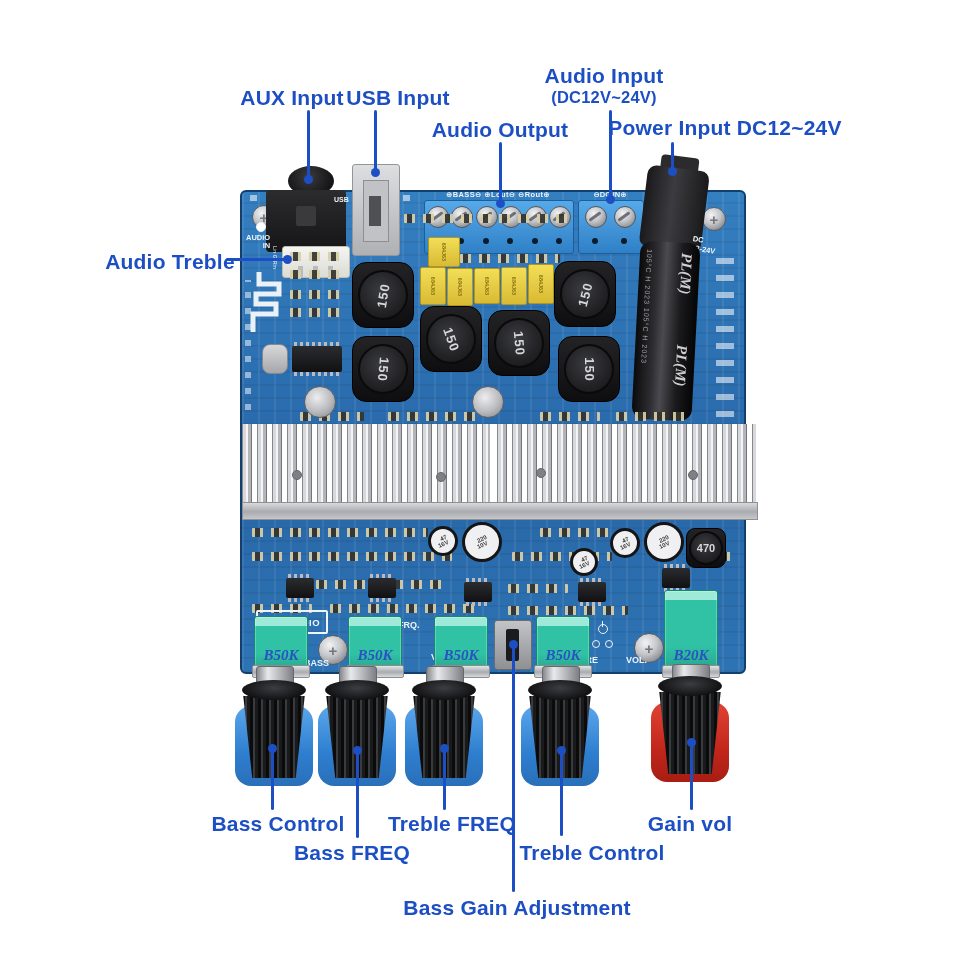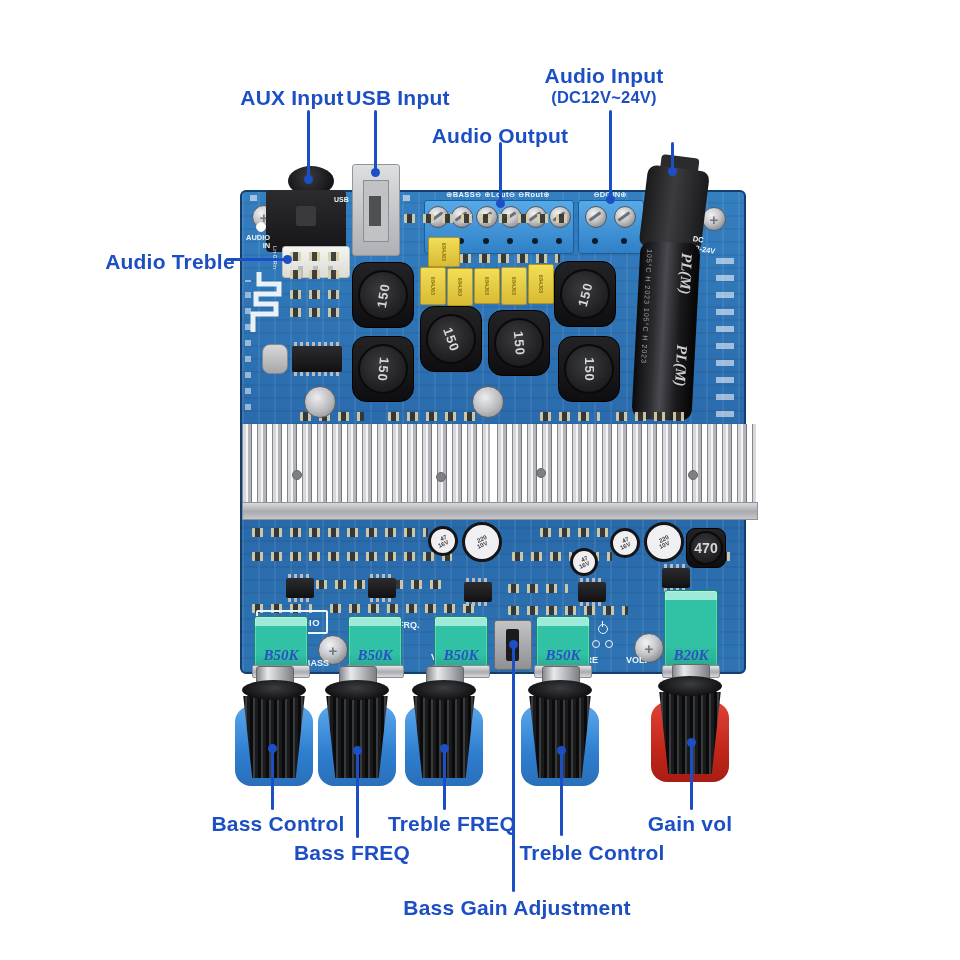--- a/index.html
+++ b/index.html
@@ -279,21 +279,21 @@
     <span>220</span>
       <span>10V</span>
     </div>
   <div class="ecap" style="left:570px;top:548px;width:22px;height:22px;">
     <span>47</span>
       <span>16V</span>
     </div>
 
   <div class="ind" style="left:686px;top:528px;width:38px;height:38px;border-radius:9px;">
     <div class="coil" style="width:30px;height:30px;">
-        <span style="font-size:14px;letter-spacing:0;">470</span>
+        <span style="font-size:11px;letter-spacing:0;">470</span>
       </div>
     </div>
 
   <div class="ic" style="left:286px;top:578px;width:28px;height:20px;"></div>
   <div class="ic" style="left:368px;top:578px;width:28px;height:20px;"></div>
   <div class="ic" style="left:464px;top:582px;width:28px;height:20px;"></div>
   <div class="ic" style="left:578px;top:582px;width:28px;height:20px;"></div>
   <div class="ic" style="left:662px;top:568px;width:28px;height:20px;"></div>
 
   <div class="abs" style="left:256px;top:610px;width:68px;height:20px;border:2px solid #eef5fb;border-radius:2px;display:flex;align-items:center;justify-content:center;">
@@ -364,23 +364,24 @@
   <div class="knobtop" style="left:528px;top:680px;"></div>
 
   <div class="kbase red" style="left:651px;top:702px;"></div>
   <div class="knut" style="left:672px;top:664px;"></div>
     <div class="kwash" style="left:667px;top:682px;"></div>
   <div class="knob" style="left:658px;top:684px;"></div>
   <div class="knobtop" style="left:658px;top:676px;"></div>
 
   <div class="lbl" style="left:292px;top:86px;">AUX Input</div>
   <div class="lbl" style="left:398px;top:86px;">USB Input</div>
-  <div class="lbl" style="left:500px;top:124px;">Audio Output</div>
+  <div class="lbl" style="left:500px;top:118px;">Audio Output</div>
   <div class="lbl" style="left:604px;top:64px;">Audio Input</div>
   <div class="lbl sm" style="left:604px;top:88px;">(DC12V~24V)</div>
+  <div class="lbl" style="left:725px;top:116px;">Power Input DC12~24V</div>
   <div class="lbl" style="left:170px;top:250px;">Audio Treble</div>
 
   <div class="cline" style="left:307px;top:110px;height:70px;"></div>
     <div class="cdot" style="left:304px;top:175px;"></div>
   <div class="cline" style="left:374px;top:110px;height:64px;"></div>
     <div class="cdot" style="left:371px;top:168px;"></div>
   <div class="cline" style="left:499px;top:142px;height:62px;"></div>
     <div class="cdot" style="left:496px;top:199px;"></div>
   <div class="cline" style="left:609px;top:110px;height:90px;"></div>
     <div class="cdot" style="left:606px;top:195px;"></div>

